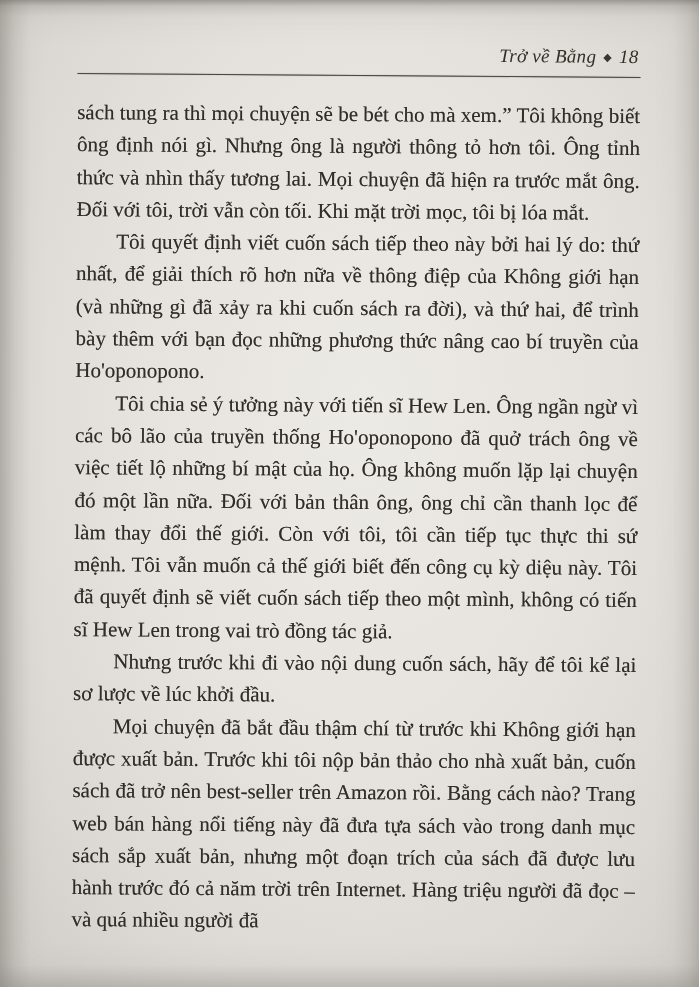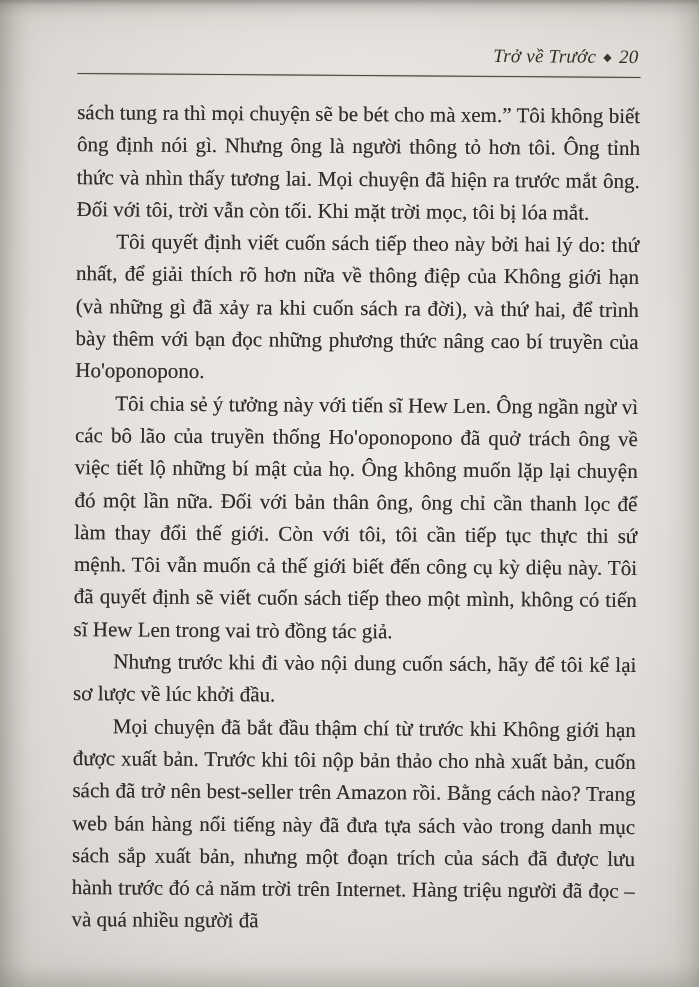--- a/index.html
+++ b/index.html
@@ -59,21 +59,21 @@
   .body-text p.indent{text-indent:40px;}
   .em{}
 </style>
 </head>
 <body>
 
 <div class="scan">
   <div class="page-inner">
 
     <div class="header">
-      <span>Trở về Trước</span><span class="sep">◆</span><span>20</span>
+      <span>Trở về Bằng</span><span class="sep">◆</span><span>18</span>
     </div>
 
     <div class="rule"></div>
 
     <div class="body-text">
         <p class=""><span>sách tung ra thì mọi chuyện sẽ be bét cho mà xem.” Tôi không biết ông định nói gì. Nhưng ông là người thông tỏ hơn tôi. Ông tỉnh thức và nhìn thấy tương lai. Mọi chuyện đã hiện ra trước mắt ông. Đối với tôi, trời vẫn còn tối. Khi mặt trời mọc, tôi bị lóa mắt.</span></p>
         <p class="indent"><span>Tôi quyết định viết cuốn sách tiếp theo này bởi hai lý do: thứ nhất, để giải thích rõ hơn nữa về thông điệp của </span><span class="em">Không giới hạn</span><span> (và những gì đã xảy ra khi cuốn sách ra đời), và thứ hai, để trình bày thêm với bạn đọc những phương thức nâng cao bí truyền của Ho'oponopono.</span></p>
         <p class="indent"><span>Tôi chia sẻ ý tưởng này với tiến sĩ Hew Len. Ông ngần ngừ vì các bô lão của truyền thống Ho'oponopono đã quở trách ông về việc tiết lộ những bí mật của họ. Ông không muốn lặp lại chuyện đó một lần nữa. Đối với bản thân ông, ông chỉ cần thanh lọc để làm thay đổi thế giới. Còn với tôi, tôi cần tiếp tục thực thi sứ mệnh. Tôi vẫn muốn cả thế giới biết đến công cụ kỳ diệu này. Tôi đã quyết định sẽ viết cuốn sách tiếp theo một mình, không có tiến sĩ Hew Len trong vai trò đồng tác giả.</span></p>
         <p class="indent"><span>Nhưng trước khi đi vào nội dung cuốn sách, hãy để tôi kể lại sơ lược về lúc khởi đầu.</span></p>
         <p class="indent"><span>Mọi chuyện đã bắt đầu thậm chí từ trước khi </span><span class="em">Không giới hạn</span><span> được xuất bản. Trước khi tôi nộp bản thảo cho nhà xuất bản, cuốn sách đã trở nên </span><span class="em">best-seller</span><span> trên Amazon rồi. Bằng cách nào? Trang web bán hàng nổi tiếng này đã đưa tựa sách vào trong danh mục sách sắp xuất bản, nhưng một đoạn trích của sách đã được lưu hành trước đó cả năm trời trên Internet. Hàng triệu người đã đọc – và quá nhiều người đã</span></p>

